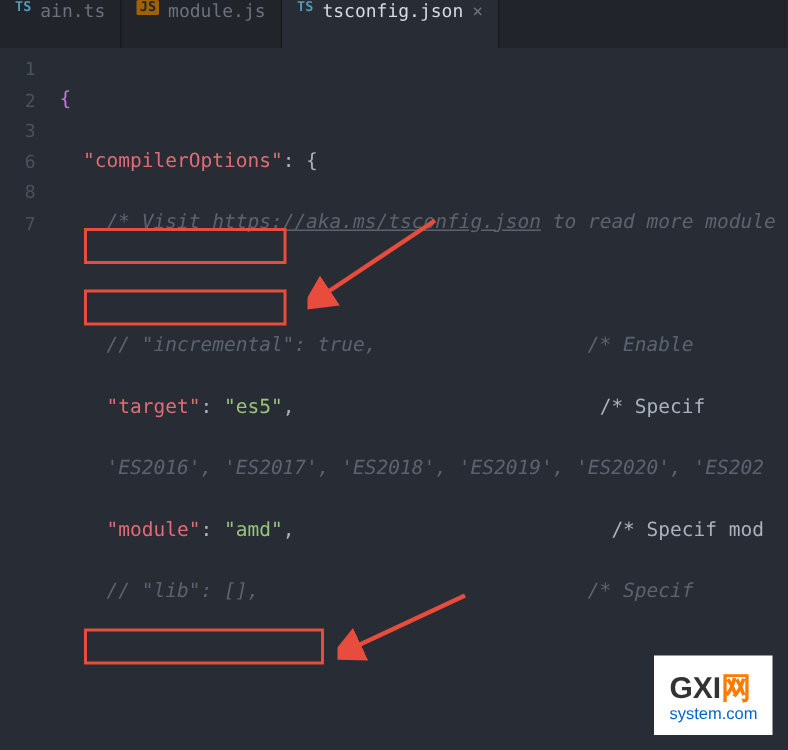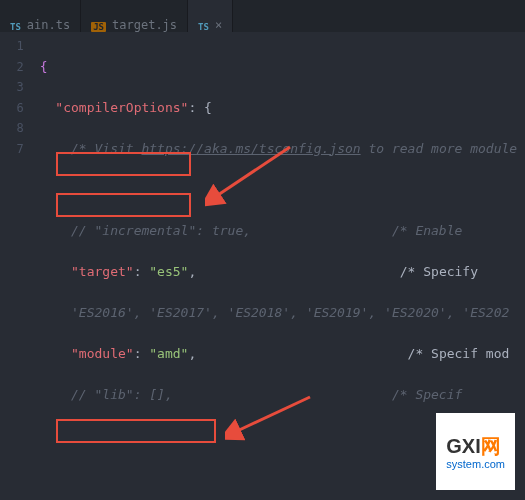--- a/index.html
+++ b/index.html
@@ -14,21 +14,21 @@
   position: relative;
 }
 .tabs {
   display: flex;
   background: #21252b;
   height: 32px;
   align-items: stretch;
 }
 .tab {
   display: flex;
-  align-items: flex-end;
+  align-items: flex-start;
   padding: 0 10px;
   gap: 6px;
   border-right: 1px solid #181a1f;
   color: #6b727d;
   font-size: 12px;
   cursor: pointer;
 }
 .tab.active {
   background: #282c34;
   color: #d7dae0;
@@ -76,43 +76,44 @@
 }
 .arrow {
   position: absolute;
   pointer-events: none;
 }
 .watermark {
   position: absolute;
   right: 10px;
   bottom: 10px;
   background: #fff;
-  padding: 20px 10px;
+  padding: 8px 10px;
   font-family: Arial, sans-serif;
   font-size: 20px;
   font-weight: bold;
   color: #333;
 }
 .watermark .orange { color: #ff7a00; }
 .watermark .blue { color: #0066cc; font-size: 11px; font-weight: normal; display:block; text-align:center; margin-top:-2px;}
 </style>
 </head>
 <body>
 
 <div class="tabs">
   <div class="tab">
     <span class="icon-ts">TS</span>
     <span>ain.ts</span>
   </div>
   <div class="tab">
     <span class="icon-js">JS</span>
-    <span>target.js</span>
+    <span>module.js</span>
   </div>
   <div class="tab active">
     <span class="icon-json">TS</span>
+    <span>tsconfig.json</span>
     <span class="tab-close">×</span>
   </div>
 </div>
 
 <div class="editor">
   <div class="gutter">
     <div>1</div>
     <div>2</div>
     <div>3</div>
     <div></div>
@@ -133,21 +134,21 @@
     <div></div>
     <div></div>
     <div></div>
   </div>
   <div class="code">
 <div class="line"><span class="brace">{</span></div>
 <div class="line">  <span class="key">"compilerOptions"</span><span class="punct">: {</span></div>
 <div class="line">    <span class="comment"><span>/* Visit </span><span class="link">https://aka.ms/tsconfig.json</span><span> to read more module </span></span></div>
 <div class="line"></div>
 <div class="line">    <span class="comment">// "incremental": true,                  /* Enable</span></div>
-<div class="line">    <span class="key">"target"</span><span class="punct">: </span><span class="str">"es5"</span><span class="punct">,                          /* Specify</span></div>
+<div class="line">    <span class="key">"target"</span><span class="punct">: </span><span class="str">"es5"</span><span class="punct">,                          /* Specif</span></div>
 <div class="line">    <span class="comment">'ES2016', 'ES2017', 'ES2018', 'ES2019', 'ES2020', 'ES202</span></div>
 <div class="line">    <span class="key">"module"</span><span class="punct">: </span><span class="str">"amd"</span><span class="punct">,                           /* Specif mod</span></div>
 <div class="line">    <span class="comment">// "lib": [],                            /* Specif</span></div>
 
 
 
 
 
 
 

